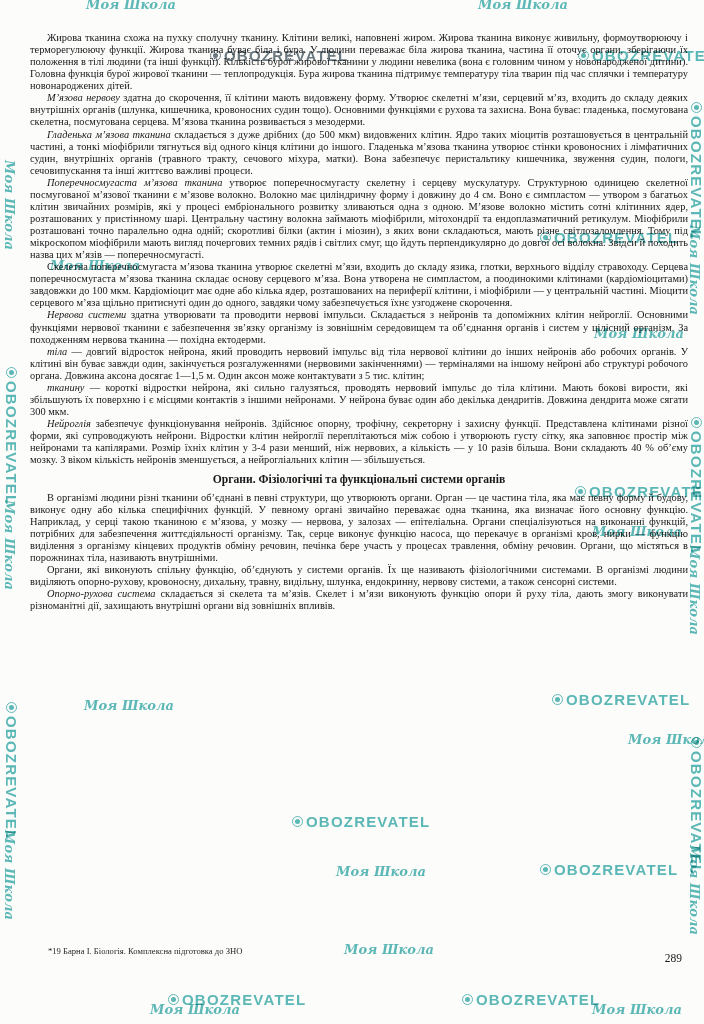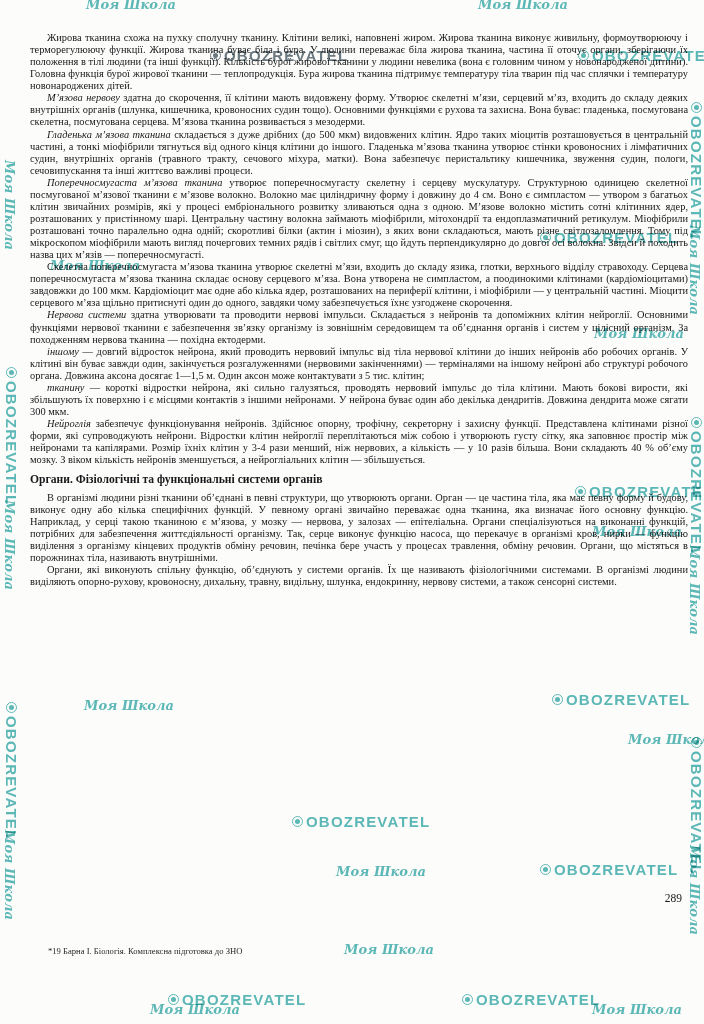--- a/index.html
+++ b/index.html
@@ -9,24 +9,24 @@
     font-family:"Liberation Serif","DejaVu Serif",serif;color:#17181a;
   }
   .text-column{
     position:absolute;left:30px;top:32px;width:658px;
     font-size:10.4px;line-height:1.16;text-align:justify;
   }
   .para{margin:0;text-indent:17px;}
   .para i{font-style:italic;}
   .section-heading{
     margin:7px 0 5px;font-size:11.6px;font-weight:bold;
-    text-align:left;text-indent:0;
+    text-align:center;text-indent:0;
   }
   .page-number{
-    position:absolute;right:22px;top:892px;font-size:11.5px;
+    position:absolute;right:22px;top:952px;font-size:11.5px;
   }
   .footnote{
     position:absolute;left:48px;top:946px;font-size:8.6px;color:#26272a;
   }
   
   .wm{
     position:absolute;display:inline-flex;align-items:center;gap:3px;
     color:var(--wm,#2ea6a6);opacity:.78;mix-blend-mode:multiply;
     pointer-events:none;z-index:5;white-space:nowrap;
   }
@@ -47,26 +47,27 @@
 <body>
 
 <div class="page">
   <div class="text-column">
       <p class="para">Жирова тканина схожа на пухку сполучну тканину. Клітини великі, наповнені жиром. Жирова тканина виконує живильну, формоутворюючу і терморегулюючу функції. Жирова тканина буває біла і бура. У людини переважає біла жирова тканина, частина її оточує органи, зберігаючи їх положення в тілі людини (та інші функції). Кількість бурої жирової тканини у людини невелика (вона є головним чином у новонародженої дитини). Головна функція бурої жирової тканини — теплопродукція. Бура жирова тканина підтримує температуру тіла тварин під час сплячки і температуру новонароджених дітей.</p>
       <p class="para"><i>М’язова нервову</i> здатна до скорочення, її клітини мають видовжену форму. Утворює скелетні м’язи, серцевий м’яз, входить до складу деяких внутрішніх органів (шлунка, кишечника, кровоносних судин тощо). Основними функціями є рухова та захисна. Вона буває: гладенька, посмугована скелетна, посмугована серцева. М’язова тканина розвивається з мезодерми.</p>
       <p class="para"><i>Гладенька м’язова тканина</i> складається з дуже дрібних (до 500 мкм) видовжених клітин. Ядро таких міоцитів розташовується в центральній частині, а тонкі міофібрили тягнуться від одного кінця клітини до іншого. Гладенька м’язова тканина утворює стінки кровоносних і лімфатичних судин, внутрішніх органів (травного тракту, сечового міхура, матки). Вона забезпечує перистальтику кишечника, звуження судин, пологи, сечовипускання та інші життєво важливі процеси.</p>
       <p class="para"><i>Поперечносмугаста м’язова тканина</i> утворює поперечносмугасту скелетну і серцеву мускулатуру. Структурною одиницею скелетної посмугованої м’язової тканини є м’язове волокно. Волокно має циліндричну форму і довжину до 4 см. Воно є симпластом — утвором з багатьох клітин звичайних розмірів, які у процесі ембріонального розвитку зливаються одна з одною. М’язове волокно містить сотні клітинних ядер, розташованих у пристінному шарі. Центральну частину волокна займають міофібрили, мітохондрії та ендоплазматичний ретикулум. Міофібрили розташовані точно паралельно одна одній; скоротливі білки (актин і міозин), з яких вони складаються, мають різне світлозаломлення. Тому під мікроскопом міофібрили мають вигляд почергових темних рядів і світлих смуг, що йдуть перпендикулярно до довгої осі волокна. Звідси й походить назва цих м’язів — поперечносмугасті.</p>
       <p class="para">Скелетна поперечносмугаста м’язова тканина утворює скелетні м’язи, входить до складу язика, глотки, верхнього відділу стравоходу. Серцева поперечносмугаста м’язова тканина складає основу серцевого м’яза. Вона утворена не симпластом, а поодинокими клітинами (кардіоміоцитами) завдовжки до 100 мкм. Кардіоміоцит має одне або кілька ядер, розташованих на периферії клітини, і міофібрили — у центральній частині. Міоцити серцевого м’яза щільно притиснуті один до одного, завдяки чому забезпечується їхнє узгоджене скорочення.</p>
       <p class="para"><i>Нервова системи</i> здатна утворювати та проводити нервові імпульси. Складається з нейронів та допоміжних клітин нейроглії. Основними функціями нервової тканини є забезпечення зв’язку організму із зовнішнім середовищем та об’єднання органів і систем у цілісний організм. За походженням нервова тканина — похідна ектодерми.</p>
-      <p class="para"><i>іншому</i> — довгий відросток нейрона, який проводить нервовий імпульс від тіла нервової клітини до інших нейронів або робочих органів. У клітині він буває завжди один, закінчується розгалуженнями (нервовими закінченнями) — терміналями на іншому нейроні або структурі робочого органа. Довжина аксона досягає 1—1,5 м. Один аксон може контактувати з 5 тис. клітин;</p>
+      <p class="para"><i>тіла</i> — довгий відросток нейрона, який проводить нервовий імпульс від тіла нервової клітини до інших нейронів або робочих органів. У клітині він буває завжди один, закінчується розгалуженнями (нервовими закінченнями) — терміналями на іншому нейроні або структурі робочого органа. Довжина аксона досягає 1—1,5 м. Один аксон може контактувати з 5 тис. клітин;</p>
       <p class="para"><i>тканину</i> — короткі відростки нейрона, які сильно галузяться, проводять нервовий імпульс до тіла клітини. Мають бокові вирости, які збільшують їх поверхню і є місцями контактів з іншими нейронами. У нейрона буває один або декілька дендритів. Довжина дендрита може сягати 300 мкм.</p>
       <p class="para"><i>Нейроглія</i> забезпечує функціонування нейронів. Здійснює опорну, трофічну, секреторну і захисну функції. Представлена клітинами різної форми, які супроводжують нейрони. Відростки клітин нейроглії переплітаються між собою і утворюють густу сітку, яка заповнює простір між нейронами та капілярами. Розмір їхніх клітин у 3-4 рази менший, ніж нервових, а кількість — у 10 разів більша. Вони складають 40 % об’єму мозку. З віком кількість нейронів зменшується, а нейрогліальних клітин — збільшується.</p>
       <h2 class="section-heading">Органи. Фізіологічні та функціональні системи органів</h2>
       <p class="para">В організмі людини різні тканини об’єднані в певні структури, що утворюють органи. Орган — це частина тіла, яка має певну форму й будову, виконує одну або кілька специфічних функцій. У певному органі звичайно переважає одна тканина, яка визначає його основну функцію. Наприклад, у серці такою тканиною є м’язова, у мозку — нервова, у залозах — епітеліальна. Органи спеціалізуються на виконанні функцій, потрібних для забезпечення життєдіяльності організму. Так, серце виконує функцію насоса, що перекачує в організмі кров, нирки — функцію виділення з організму кінцевих продуктів обміну речовин, печінка бере участь у процесах травлення, обміну речовин. Органи, що містяться в порожнинах тіла, називають внутрішніми.</p>
       <p class="para">Органи, які виконують спільну функцію, об’єднують у системи органів. Їх ще називають фізіологічними системами. В організмі людини виділяють опорно-рухову, кровоносну, дихальну, травну, видільну, шлунка, ендокринну, нервову системи, а також сенсорні системи.</p>
+      <p class="para"><i>Опорно-рухова система</i> складається зі скелета та м’язів. Скелет і м’язи виконують функцію опори й руху тіла, дають змогу виконувати різноманітні дії, захищають внутрішні органи від зовнішніх впливів.</p>
     </div>
   <div class="page-number">289</div>
   <div class="footnote">*19 Барна І. Біологія. Комплексна підготовка до ЗНО</div>
   <div>
       <div class="wm school" style="left: 86px; top: -3px;">
         <span>Моя Школа</span>
       </div>
       <div class="wm oboz dark" style="left: 210px; top: 0px;">
         <span class="wm-icon"></span>
         <span>OBOZREVATEL</span>

